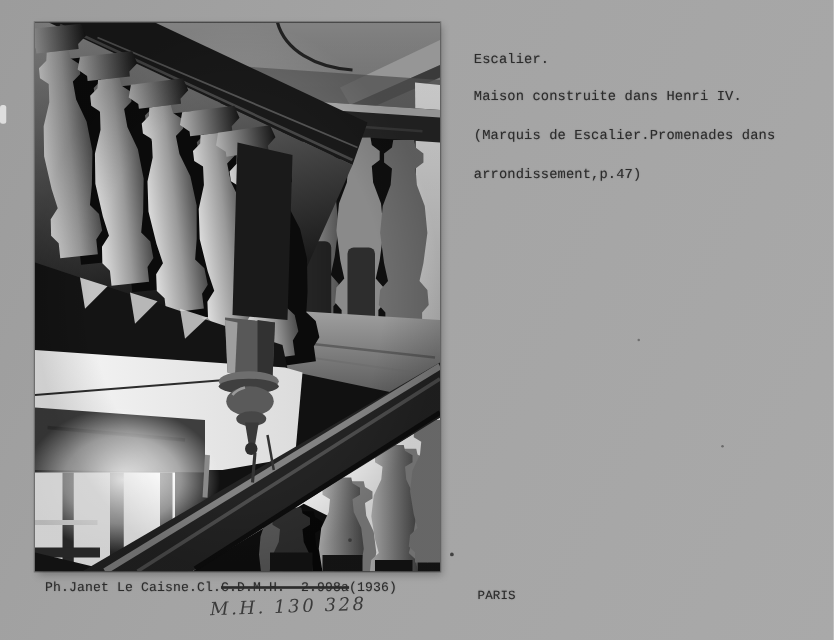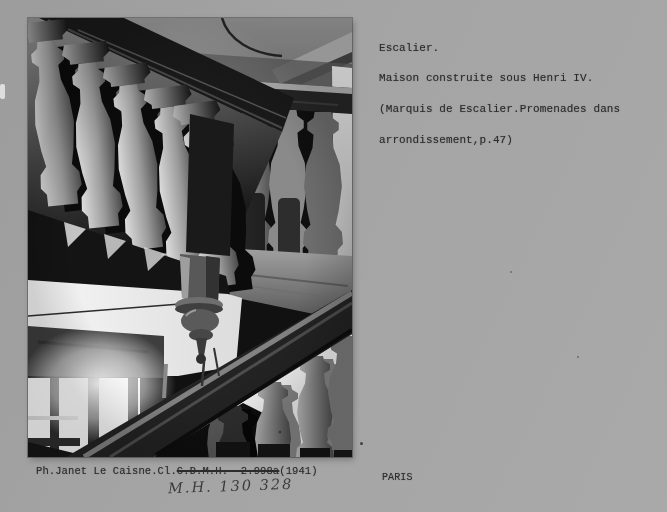--- a/index.html
+++ b/index.html
@@ -230,31 +230,31 @@
         <line x1="176" y1="344" x2="174" y2="368" stroke="#333333" stroke-width="2.5"></line>
         <line x1="186" y1="330" x2="191" y2="358" stroke="#333333" stroke-width="2"></line>
       </g>
 
       <rect x="0" y="0" width="324" height="439" fill="url(#vigG)"></rect>
     </svg>
   </div>
 
   <div class="typed subject">
     <div>Escalier.</div>
-    <div>Maison construite sous Henri IV.</div>
+    <div>Maison construite dans Henri IV.</div>
     <div>(Marquis de Escalier.Promenades dans</div>
     <div>arrondissement,p.47)</div>
   </div>
 
   <div class="typed loc">
     <div>PARIS</div>
     
   </div>
 
-  <div class="typed credit"><span>Ph.Janet Le Caisne.Cl.</span><span class="struck">C.D.M.H.  2.998a</span><span>(1941)</span></div>
+  <div class="typed credit"><span>Ph.Janet Le Caisne.Cl.</span><span class="struck">C.D.M.H.  2.998a</span><span>(1936)</span></div>
 
   <div class="handwritten">M.H. 130 328</div>
 
   <div class="speck speck-left"></div>
   <div class="speck speck-dot"></div>
   <div class="speck speck-d2"></div>
   <div class="speck speck-d3"></div>
 
 </div>
 

